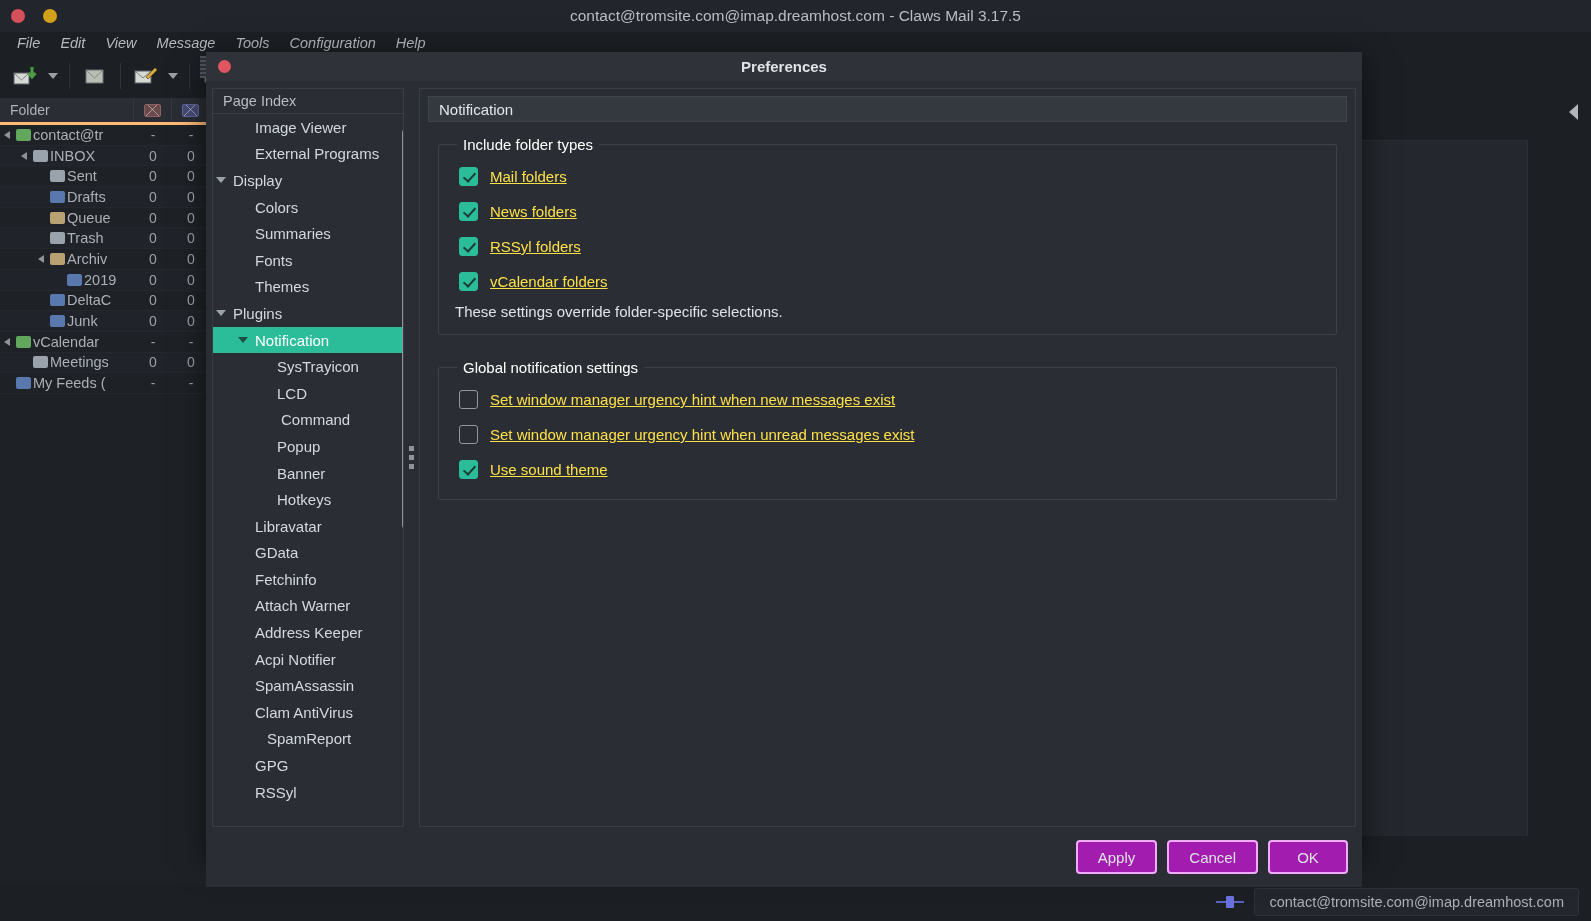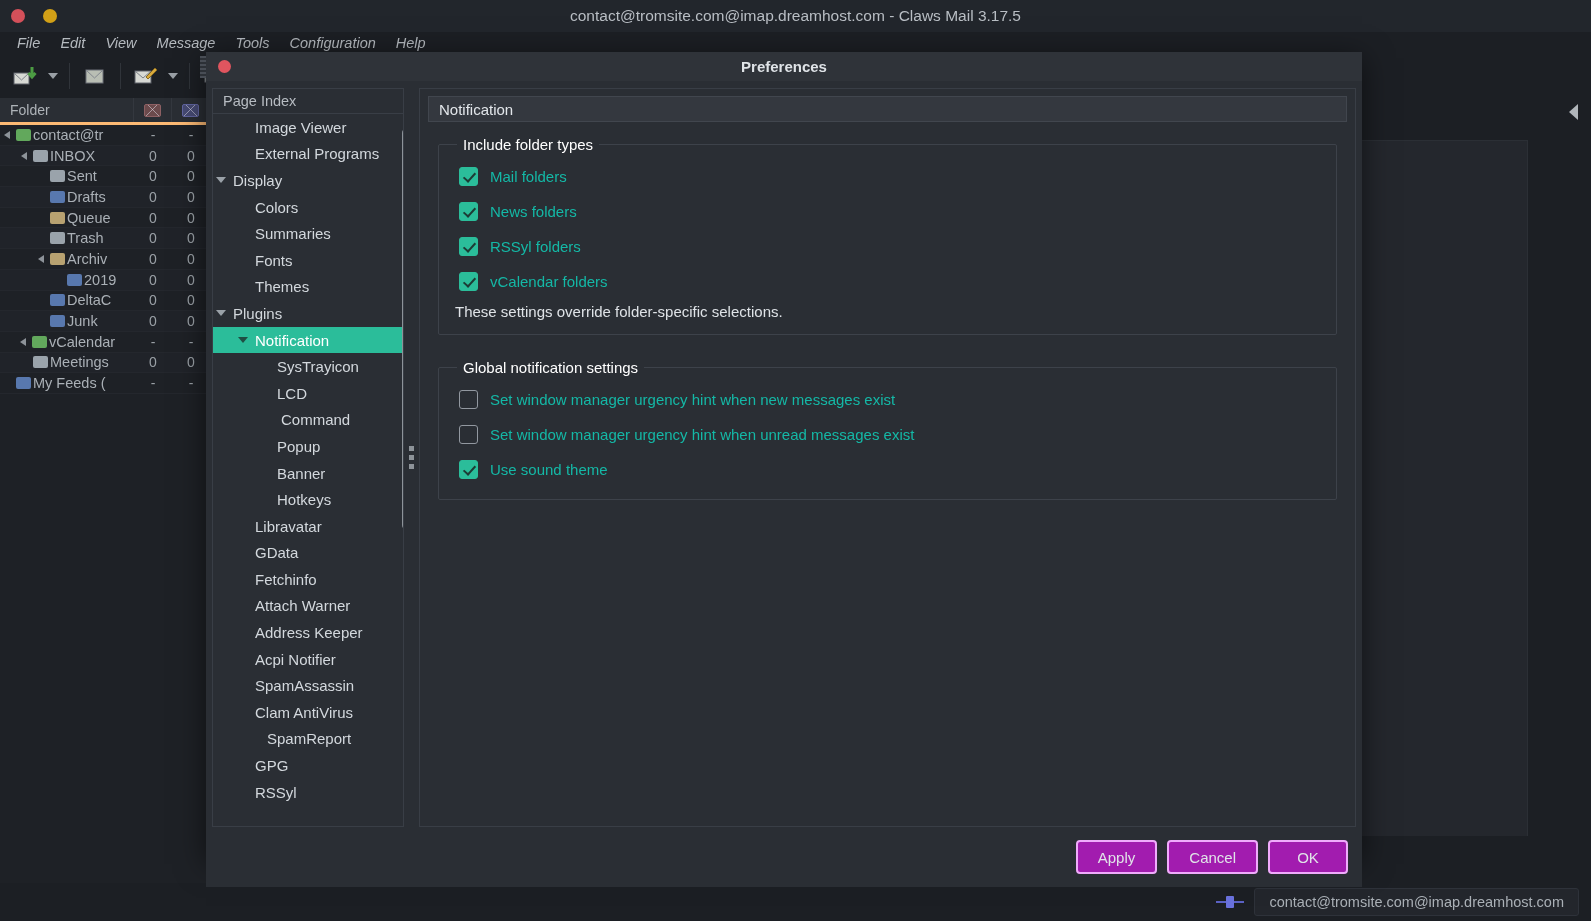--- a/index.html
+++ b/index.html
@@ -244,21 +244,21 @@
   .chk {
     width: 19px; height: 19px; border-radius: 3px; flex: 0 0 19px;
     position: relative; margin-right: 12px;
   }
   .chk.on  { background: #2bbd9a; border: 1px solid #2bbd9a; }
   .chk.off { background: transparent; border: 1px solid #9298a0; }
   .chk.on::after {
     content: ""; position: absolute; left: 5.5px; top: 2px; width: 5px; height: 10px;
     border: solid #1d3b35; border-width: 0 2.4px 2.4px 0; transform: rotate(42deg);
   }
-  .chklabel { font-size: 15px; color: #14b8a6; }
+  .chklabel { font-size: 15px; color: #fde047; text-decoration: underline; }
   .note { font-size: 15px; color: #dfe3e7; padding: 4px 0 2px 2px; }
 
   
   .dlg-foot {
     height: 60px; display: flex; align-items: center; justify-content: flex-end;
     padding-right: 14px; gap: 10px; background: #2a2e34;
   }
   .dbtn {
     min-width: 80px; height: 34px; padding: 0 20px;
     background: #a21caf; border: 2px solid #f0abfc; border-radius: 4px;
@@ -435,21 +435,21 @@
             <span class="tri"></span>
             <span class="fic">
               <span class="box blue"></span>
             </span>
             <span>Junk</span>
           </div>
           <div class="num">0</div>
           <div class="num">0</div>
         </div>
         <div class="frow">
-          <div class="lbl" style="padding-left: 16px;">
+          <div class="lbl" style="padding-left: 0px;">
             <span class="tri open"></span>
             <span class="fic">
               <span class="box green"></span>
             </span>
             <span>vCalendar</span>
           </div>
           <div class="num">-</div>
           <div class="num">-</div>
         </div>
         <div class="frow">

